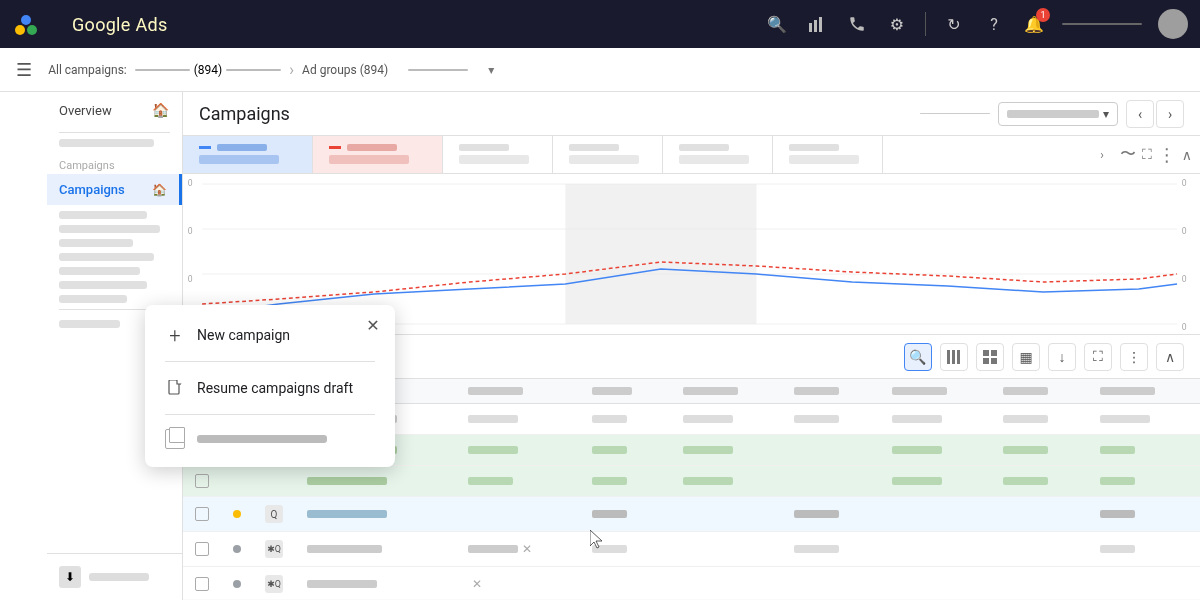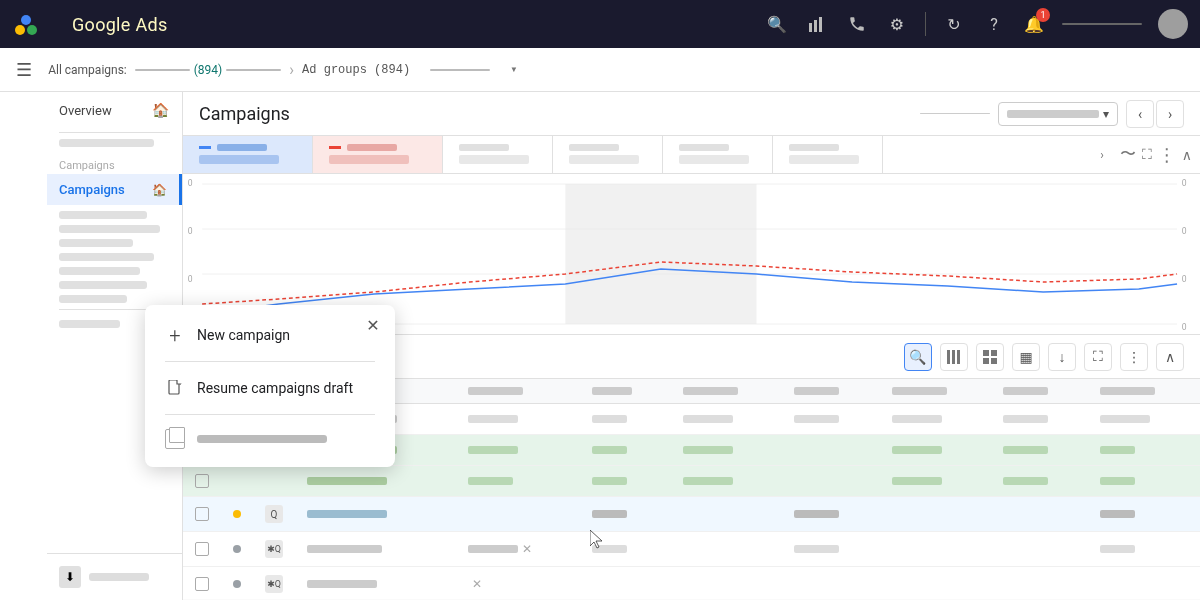--- a/index.html
+++ b/index.html
@@ -94,21 +94,20 @@
     }
     .breadcrumb-sep {
       color: #aaa;
       font-size: 16px;
     }
     .breadcrumb-dropdown {
       display: flex;
       align-items: center;
       gap: 20px;
       cursor: pointer;
-      font-family: Liberation Mono, monospace;
     }
     .chevron-down {
       font-size: 12px;
       color: #777;
     }
 
     
     .main-layout {
       display: flex;
       height: calc(600px - 92px);
@@ -462,21 +461,21 @@
     <div style="width:80px; height:2px; background:#666; border-radius:1px;"></div>
     <div class="nav-avatar"></div>
   </div>
 </div>
 
 <div class="breadcrumb-bar">
   <div class="menu-icon">☰</div>
   <span>All campaigns:</span>
   <div style="display:flex;align-items:center;gap:4px;">
     <div style="width:55px;height:2px;background:#bbb;border-radius:1px;"></div>
-    <span style="color:#0f766e;text-align:right;">(894)</span>
+    <span style="color:#000000;text-align:right;">(894)</span>
     <div style="width:55px;height:2px;background:#bbb;border-radius:1px;"></div>
   </div>
   <span class="breadcrumb-sep">›</span>
   <div class="breadcrumb-dropdown">
     <span>Ad groups (894)</span>
     <div style="width:60px;height:2px;background:#bbb;border-radius:1px;"></div>
     <span class="chevron-down">▾</span>
   </div>
 </div>
 

